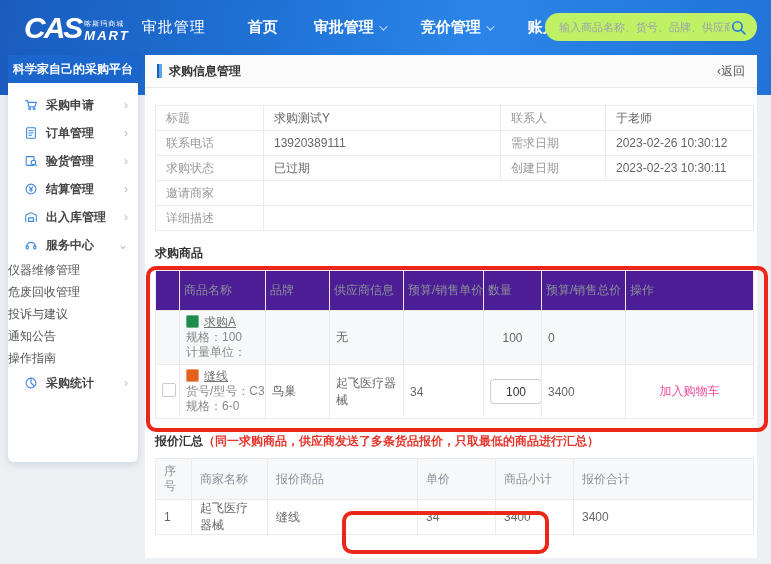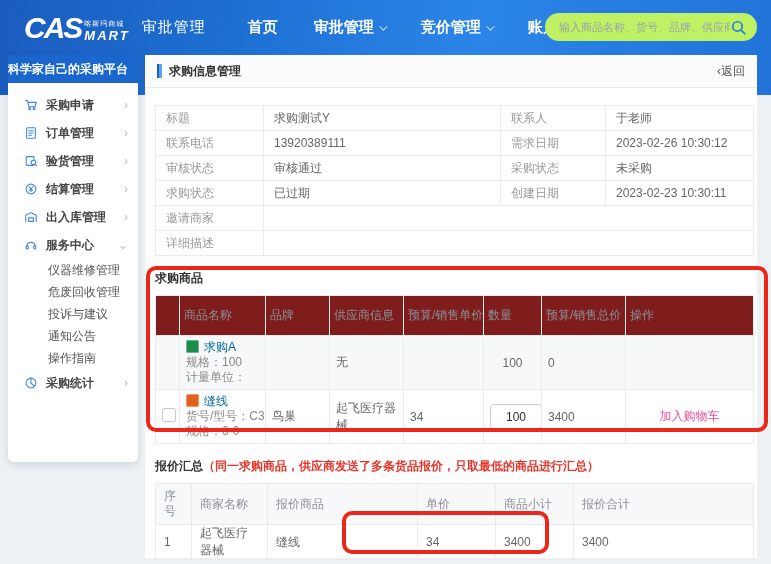--- a/index.html
+++ b/index.html
@@ -21,51 +21,51 @@
   .nav { display:flex; gap:36px; margin-left:42px; font-size:15px; font-weight:bold; }
   .nav-item { display:flex; align-items:center; gap:5px; cursor:pointer; white-space:nowrap; }
   .chev { width:6px; height:6px; border:solid #cfe2fa; border-width:0 1.5px 1.5px 0; transform:rotate(45deg) translateY(-2px); display:inline-block; }
   .search { position:absolute; right:14px; top:13px; width:212px; height:28px; background:#bef264; border-radius:15px; display:flex; align-items:center; padding:0 10px 0 14px; }
   .search input { border:none; outline:none; flex:1; font-size:11px; color:#333; background:transparent; font-family:inherit; }
   .search input::placeholder { color:#9aa3ad; }
 
   
   .sidebar { position:absolute; left:8px; top:55px; width:130px; height:407px; background:#fff;
     border-radius:0 0 6px 6px; box-shadow:0 3px 8px rgba(40,70,110,.15); }
-  .sidebar-title { height:28px; line-height:28px; background:#1a66cc; color:#fff; font-weight:bold; font-size:12px; }
+  .sidebar-title { height:28px; line-height:28px; text-align:center; background:#1a66cc; color:#fff; font-weight:bold; font-size:12px; }
   .menu { padding-top:8px; }
   .menu-item { height:28px; display:flex; align-items:center; padding:0 10px 0 16px; gap:8px; color:#444; font-weight:bold; cursor:pointer; }
   .menu-item .arrow { margin-left:auto; color:#b9bec6; font-weight:normal; font-size:12px; }
   .menu-icon { width:14px; height:14px; flex:none; }
   .menu-icon svg { width:14px; height:14px; display:block; }
-  .submenu-item { height:22px; line-height:22px; padding-left:40px; color:#555; font-weight:normal; cursor:pointer; }
+  .submenu-item { height:22px; line-height:22px; color:#555; font-weight:normal; cursor:pointer; }
 
   
   .panel { position:absolute; left:145px; top:55px; width:612px; height:503px; background:#fff; }
   .panel-title-bar { height:33px; background:#fbfbfb; border-bottom:1px solid #e9e9e9; display:flex; align-items:center; padding:0 12px; }
   .bar-glyph { width:5px; height:14px; background:linear-gradient(90deg,#1a5fb8 50%,#5ea1ef 50%); margin-right:7px; }
   .panel-title { font-weight:bold; color:#333; }
   .back-link { margin-left:auto; color:#555; cursor:pointer; }
 
   table { border-collapse:collapse; table-layout:fixed; }
   td, th { border:1px solid #ebebeb; font-size:12px; }
 
   .info-table { margin:17px 10px 0 10px; width:598px; }
   .info-table td { height:25px; padding:0 10px; color:#666; overflow:hidden; white-space:nowrap; }
   .info-table td.lbl { color:#999; }
 
   .section-title { margin:14px 10px 8px 10px; font-weight:bold; color:#333; }
   .note-red { color:#e5352b; }
 
   .products-table { margin:0 10px; width:598px; }
-  .products-table th { background:#7f1d1d; color:#8a9099; font-weight:normal; text-align:left; padding:11px 4px; white-space:nowrap; overflow:hidden; }
+  .products-table th { background:#4c1d95; color:#8a9099; font-weight:normal; text-align:left; padding:11px 4px; white-space:nowrap; overflow:hidden; }
   .products-table td { padding:4px 6px; color:#666; vertical-align:middle; overflow:hidden; }
   .row-gray td { background:#f7f8f9; }
   .pline { line-height:15px; color:#888; white-space:nowrap; }
-  .pname { color:#0369a1; }
+  .pname { color:#737373;text-decoration:underline; }
   .thumb { display:inline-block; width:13px; height:13px; border-radius:2px; vertical-align:-2px; margin-right:5px; }
   .thumb-green { background:#1b8c4a; box-shadow:inset 0 0 0 1px rgba(255,255,255,.35); }
   .thumb-orange { background:#e2611c; box-shadow:inset 0 0 0 1px rgba(255,255,255,.35); }
   .cell-center { text-align:center; }
   .checkbox { display:inline-block; width:14px; height:14px; border:1px solid #ccc; border-radius:2px; background:#fff; cursor:pointer; }
   .qty-input { width:52px; height:25px; border:1px solid #ccc; border-radius:4px; text-align:center; font-size:12px; color:#333; outline:none; font-family:inherit; }
   .cart-link { color:#ec4899; cursor:pointer; white-space:nowrap; }
 
   .quotes-table { margin:6px 10px 0 10px; width:598px; }
   .quotes-table th { background:#f7f8fa; color:#8a9099; font-weight:normal; text-align:left; padding:5px 8px; line-height:15px; }
@@ -226,26 +226,20 @@
         <td class="lbl">标题</td>
         <td>求购测试Y</td>
         <td class="lbl">联系人</td>
         <td>于老师</td>
       </tr>
       <tr>
         <td class="lbl">联系电话</td>
         <td>13920389111</td>
         <td class="lbl">需求日期</td>
         <td>2023-02-26 10:30:12</td>
-      </tr>
-      <tr>
-        <td class="lbl">审核状态</td>
-        <td>审核通过</td>
-        <td class="lbl">采购状态</td>
-        <td>未采购</td>
       </tr>
       <tr>
         <td class="lbl">求购状态</td>
         <td>已过期</td>
         <td class="lbl">创建日期</td>
         <td>2023-02-23 10:30:11</td>
       </tr>
       <tr>
         <td class="lbl">邀请商家</td>
         <td colspan="3"></td>

